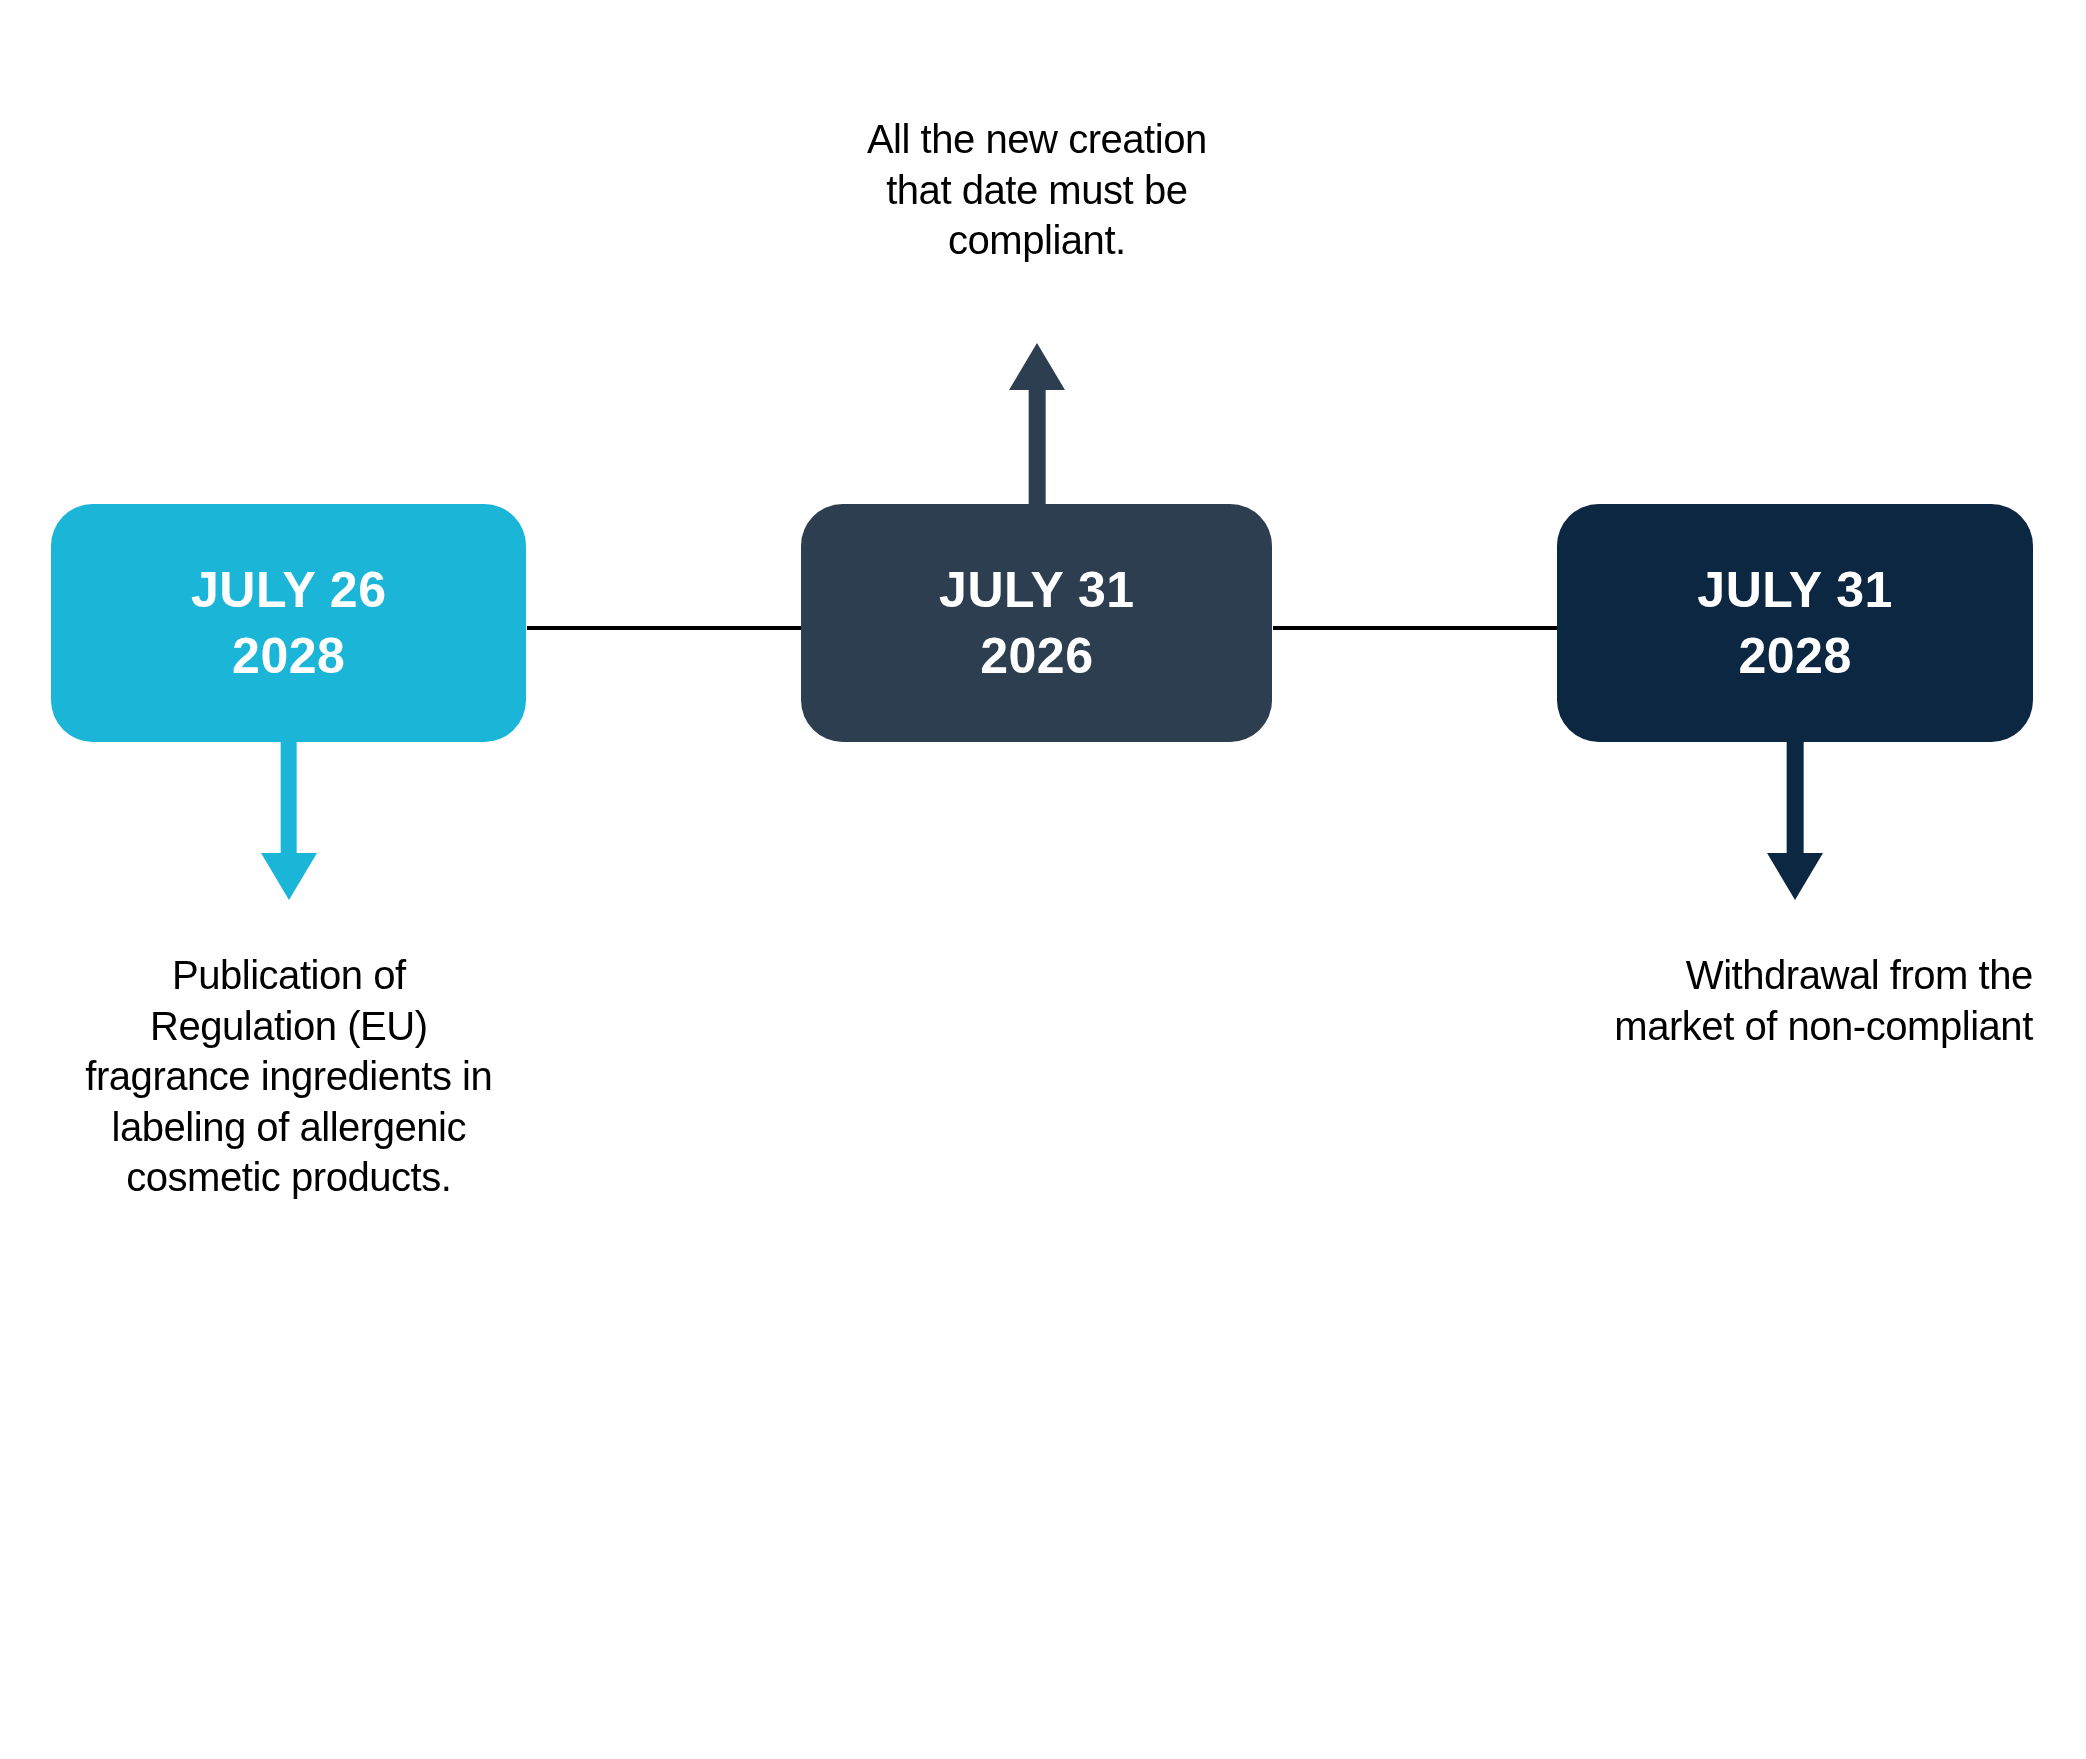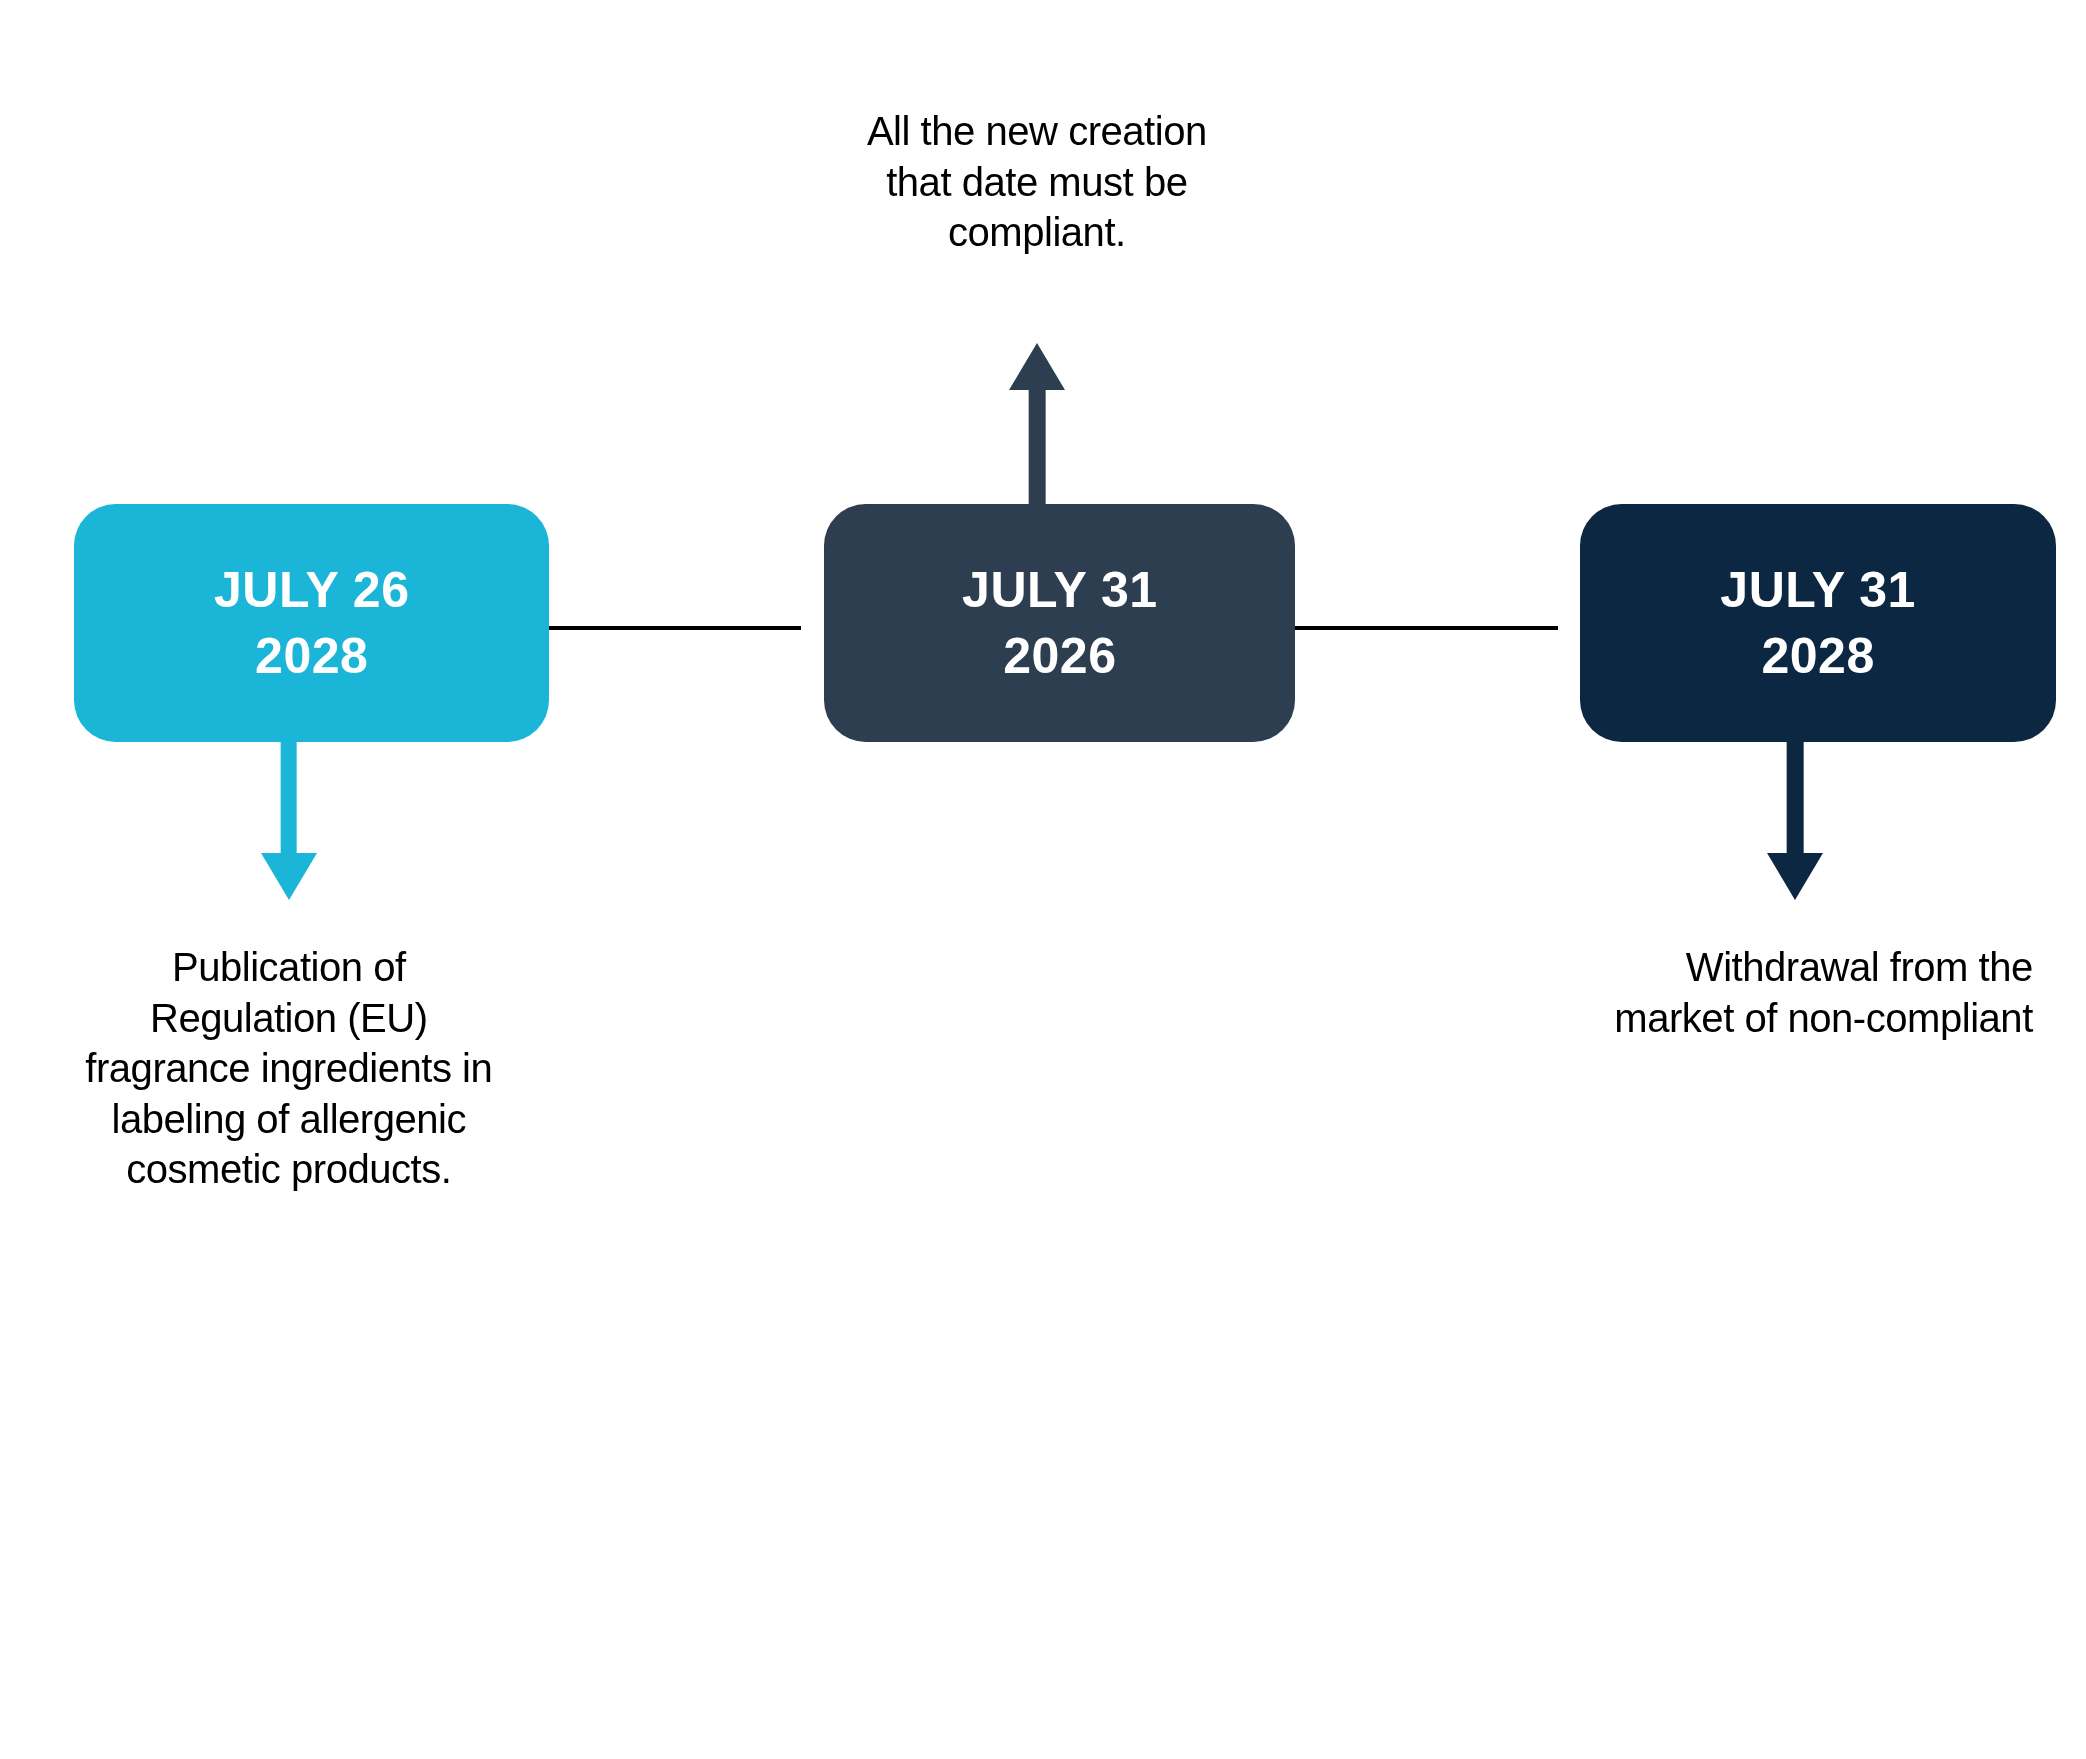--- a/index.html
+++ b/index.html
@@ -16,21 +16,21 @@
   .connector{position:absolute;top:46.45%;height:0.17vw;background:#000;}
   .connector-1{left:25.25%;width:13.17%;}
   .connector-2{left:61.01%;width:13.66%;}
 
   
   .box{
     position:absolute;top:37.38%;height:17.70%;
     border-radius:2vw;
     display:flex;flex-direction:column;align-items:center;justify-content:center;
     color:#ffffff;font-weight:bold;font-size:2.4vw;line-height:1.32;
-    font-stretch:condensed;letter-spacing:0.01em;text-align:center;margin-left:23px;
+    font-stretch:condensed;letter-spacing:0.01em;text-align:center;
   }
   .box-1{left:2.45%;width:22.79%;}
   .box-2{left:38.41%;width:22.59%;}
   .box-3{left:74.66%;width:22.79%;}
 
   
   .stem{position:absolute;width:0.8vw;transform:translateX(-50%);}
   .stem-1{left:13.84%;top:54.95%;height:8.45%;}
   .stem-2{left:49.71%;top:28.95%;height:8.55%;}
   .stem-3{left:86.05%;top:54.95%;height:8.45%;}
@@ -44,21 +44,21 @@
   .head-down{border-top:2.3vw solid #333;}
   .head-up{border-bottom:2.3vw solid #333;}
   .head-1{left:13.84%;top:63.30%;}
   .head-2{left:49.71%;top:25.45%;}
   .head-3{left:86.05%;top:63.30%;}
 
   
   .desc{
     position:absolute;color:#000;
     font-size:1.92vw;line-height:1.26;text-align:center;
-    font-stretch:condensed;letter-spacing:-0.012em;
+    font-stretch:condensed;letter-spacing:-0.012em;margin-top:8px;
   }
   .desc .line{white-space:nowrap;}
   .desc-1{left:2.45%;width:22.79%;top:69.90%;}
   .desc-2{left:38.41%;width:22.59%;top:7.90%;}
   .desc-3{left:74.66%;width:22.79%;top:69.90%;text-align:right;}
 </style>
 </head>
 <body>
 
 <div class="stage">

